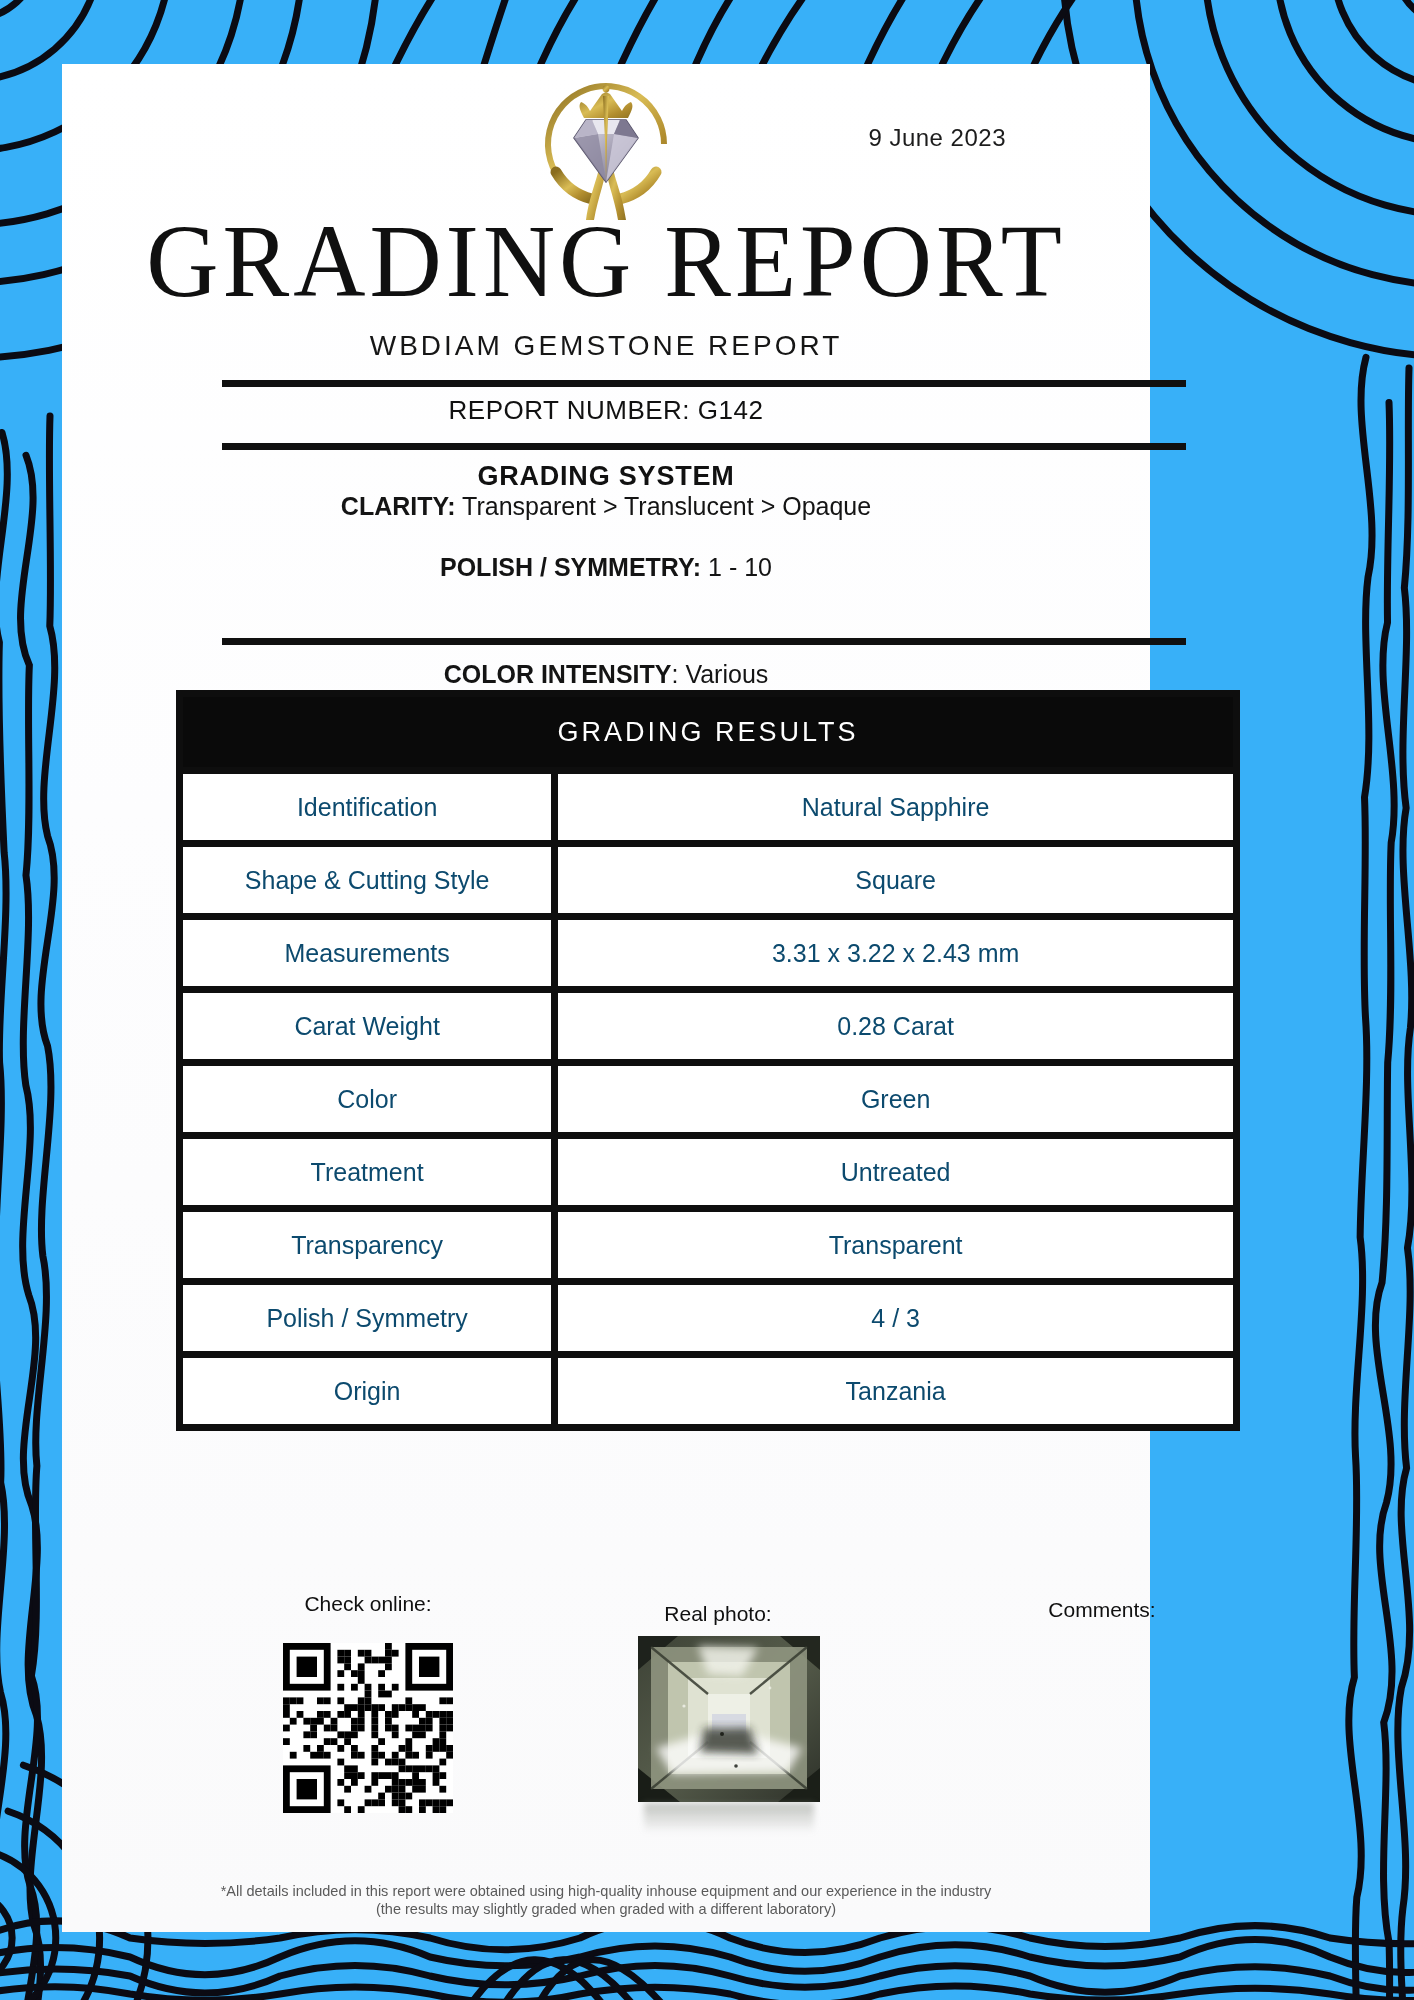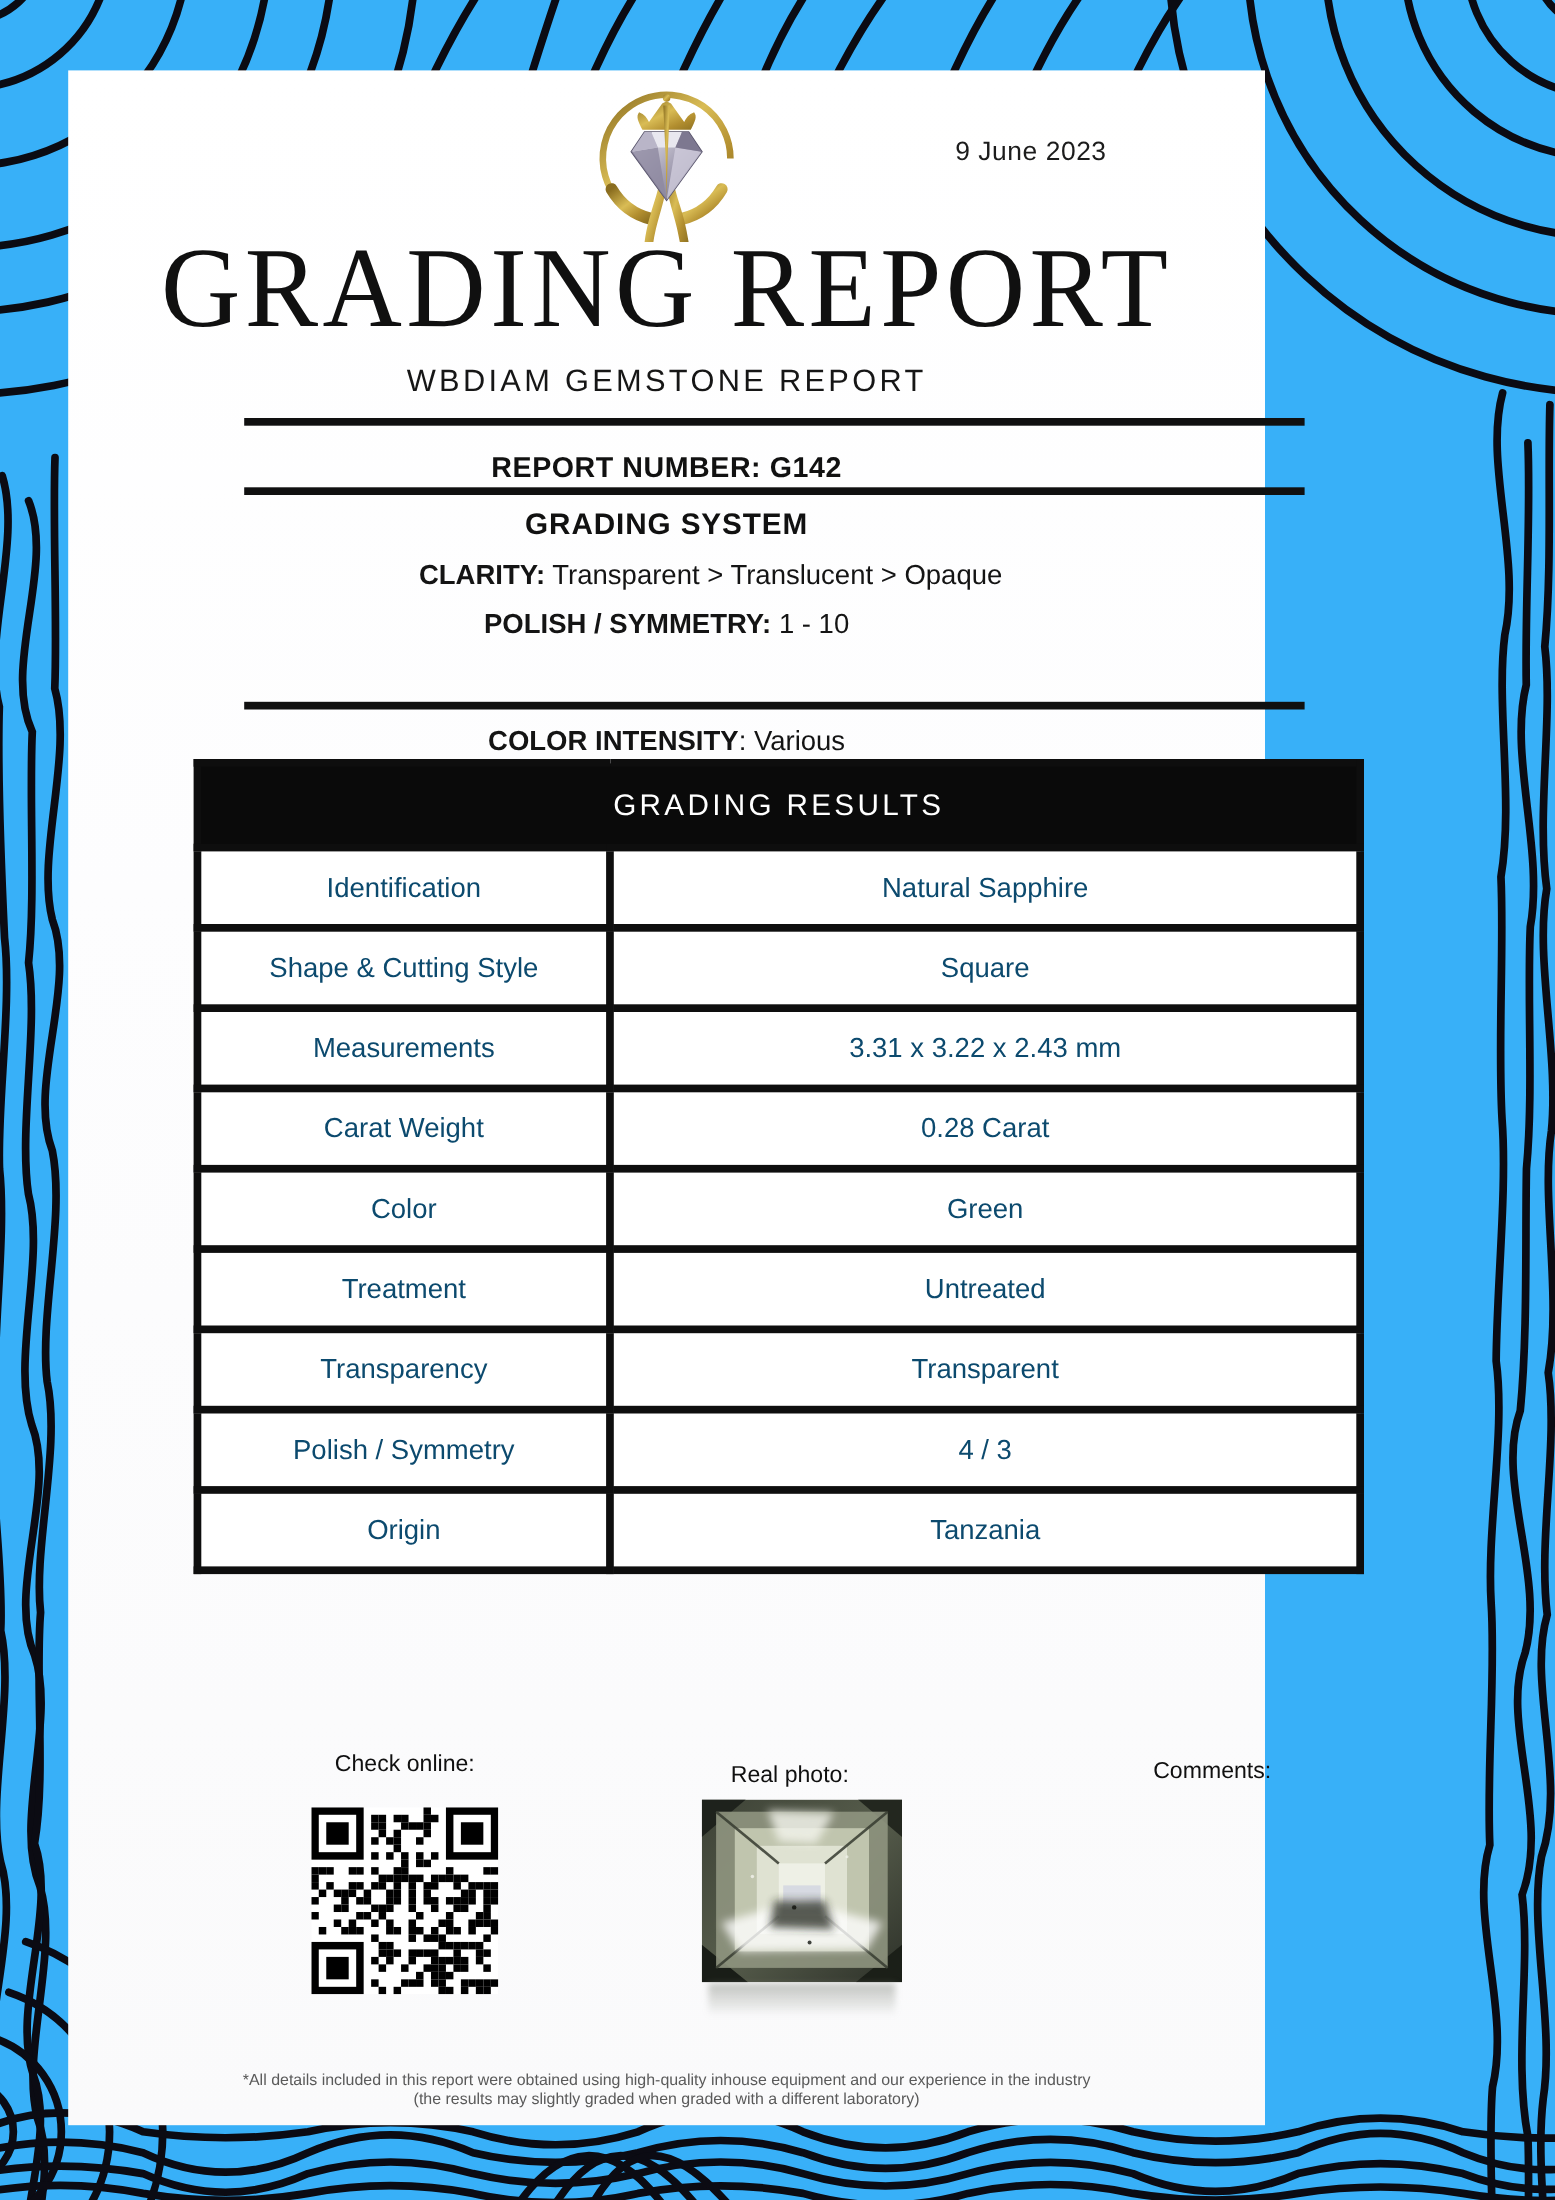--- a/index.html
+++ b/index.html
@@ -16,27 +16,27 @@
 
   .title{position:absolute;top:148px;left:0;width:100%;text-align:center;
          font-family:"Liberation Serif",serif;font-size:100px;font-weight:400;
          letter-spacing:4px;line-height:1;color:#101010;transform:scaleY(1.04);}
   .subtitle{position:absolute;top:266px;left:0;width:100%;text-align:center;
             font-size:28px;font-weight:500;letter-spacing:3px;color:#161616;}
 
   .rule{position:absolute;left:160px;width:964px;height:7px;background:#101010;}
   .rule1{top:316px;} .rule2{top:379px;} .rule3{top:574px;}
 
-  .report-number{position:absolute;top:346px;left:0;width:100%;text-align:center;
-                 font-size:26px;font-weight:700;letter-spacing:.5px;}
+  .report-number{position:absolute;top:331px;left:0;width:100%;text-align:center;
+                 font-size:26px;font-weight:400;letter-spacing:.5px;}
   .gs-heading{position:absolute;top:397px;left:0;width:100%;text-align:center;
               font-size:27px;font-weight:700;letter-spacing:.8px;}
   .gs-row{position:absolute;left:0;width:100%;text-align:center;font-size:25px;color:#141414;}
   .gs-row .lbl{font-weight:700;}
-  .gs-row1{top:445px;margin-left:40px;} .gs-row2{top:489px;} .gs-row3{top:552px;margin-top:44px;}
+  .gs-row1{top:428px;} .gs-row2{top:489px;} .gs-row3{top:552px;margin-top:44px;}
 
   table.results{position:absolute;left:114px;top:626px;width:1064px;
                 border-collapse:collapse;table-layout:fixed;}
   table.results td{border:7px solid #0e0e0e;text-align:center;vertical-align:middle;
                    font-size:25px;color:#0c4a6e;background:#fff;padding:0;}
   table.results td.bar{background:#0a0a0a;color:#fff;font-size:27px;font-weight:500;
                        letter-spacing:3px;height:70px;}
   table.results td.cell{height:66px;}
   col.c1{width:35.5%;} col.c2{width:64.5%;}
 

